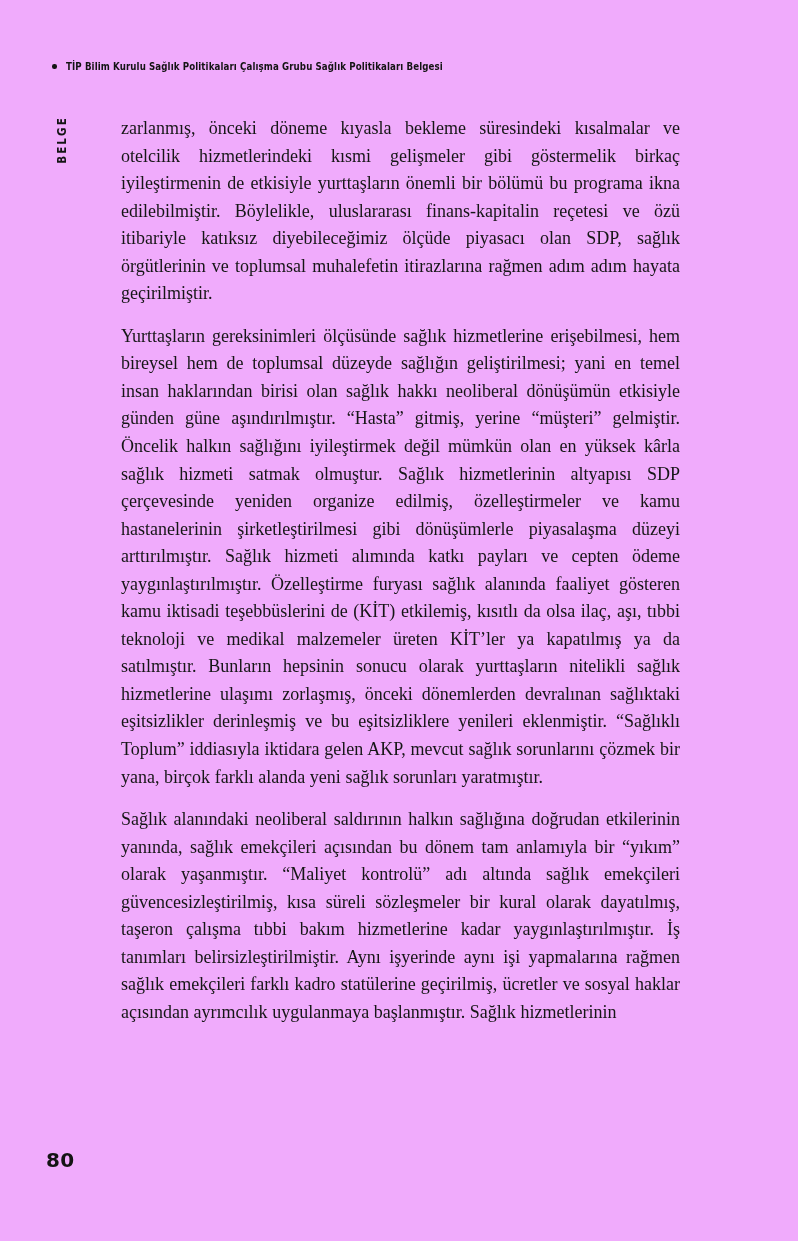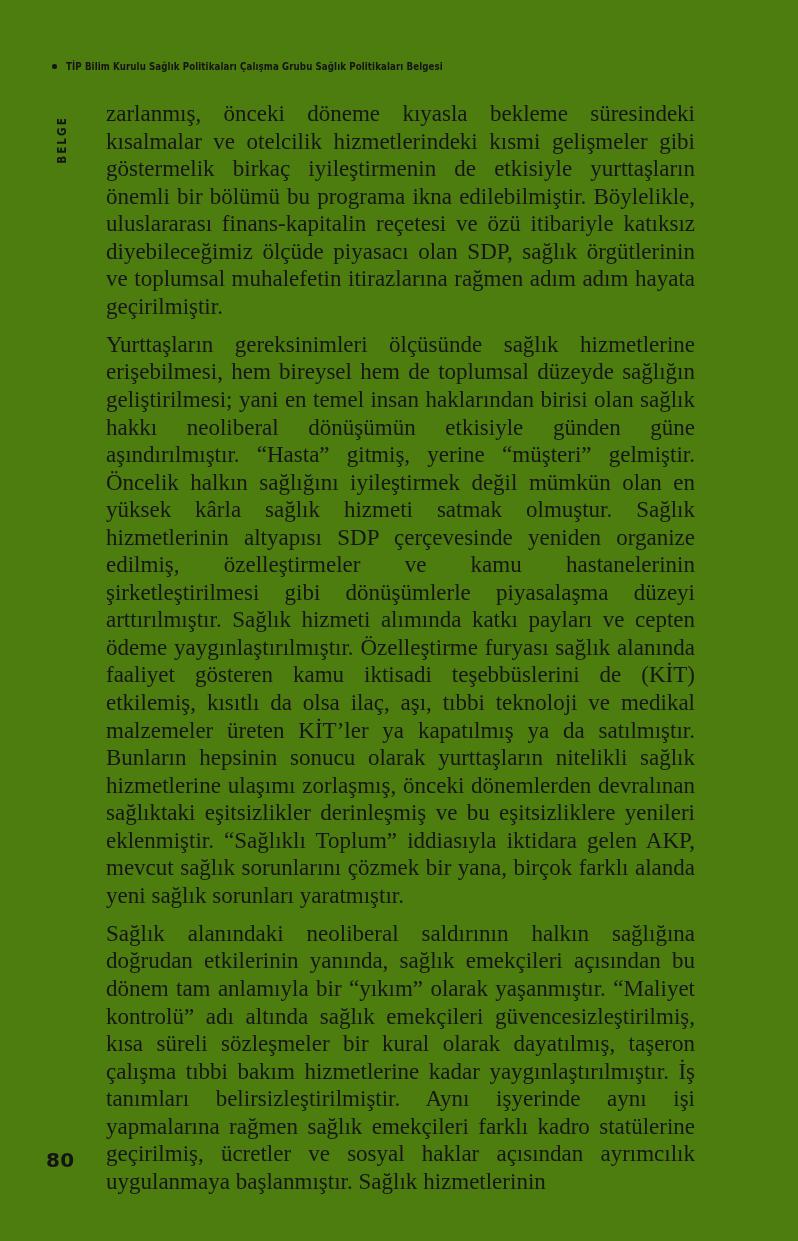--- a/index.html
+++ b/index.html
@@ -8,21 +8,21 @@
     background: #ffffff;
   }
   body {
     font-family: "Liberation Serif", serif;
     color: #1a1a1a;
   }
   .page {
     position: relative;
     width: 798px;
     height: 1241px;
-    background: #4d7c0f;
+    background: #f0abfc;
     overflow: hidden;
     box-sizing: border-box;
   }
 
   
   .running-header {
     position: absolute;
     left: 52px;
     top: 60px;
     display: flex;
@@ -73,23 +73,23 @@
   }
 
   
   .text-column {
     position: absolute;
     left: 106px;
     top: 100px;
     width: 589px;
   }
   .body-par {
-    margin: 0;
+    margin: 15px;
     font-family: "Liberation Serif", serif;
-    font-size: 23px;
+    font-size: 18px;
     line-height: 27.55px;
     text-align: justify;
     text-justify: inter-word;
     color: #161616;
     hyphens: manual;
     word-spacing: 0.1px;
   }
   .body-par + .body-par {
     margin-top: 10.5px;
   }

